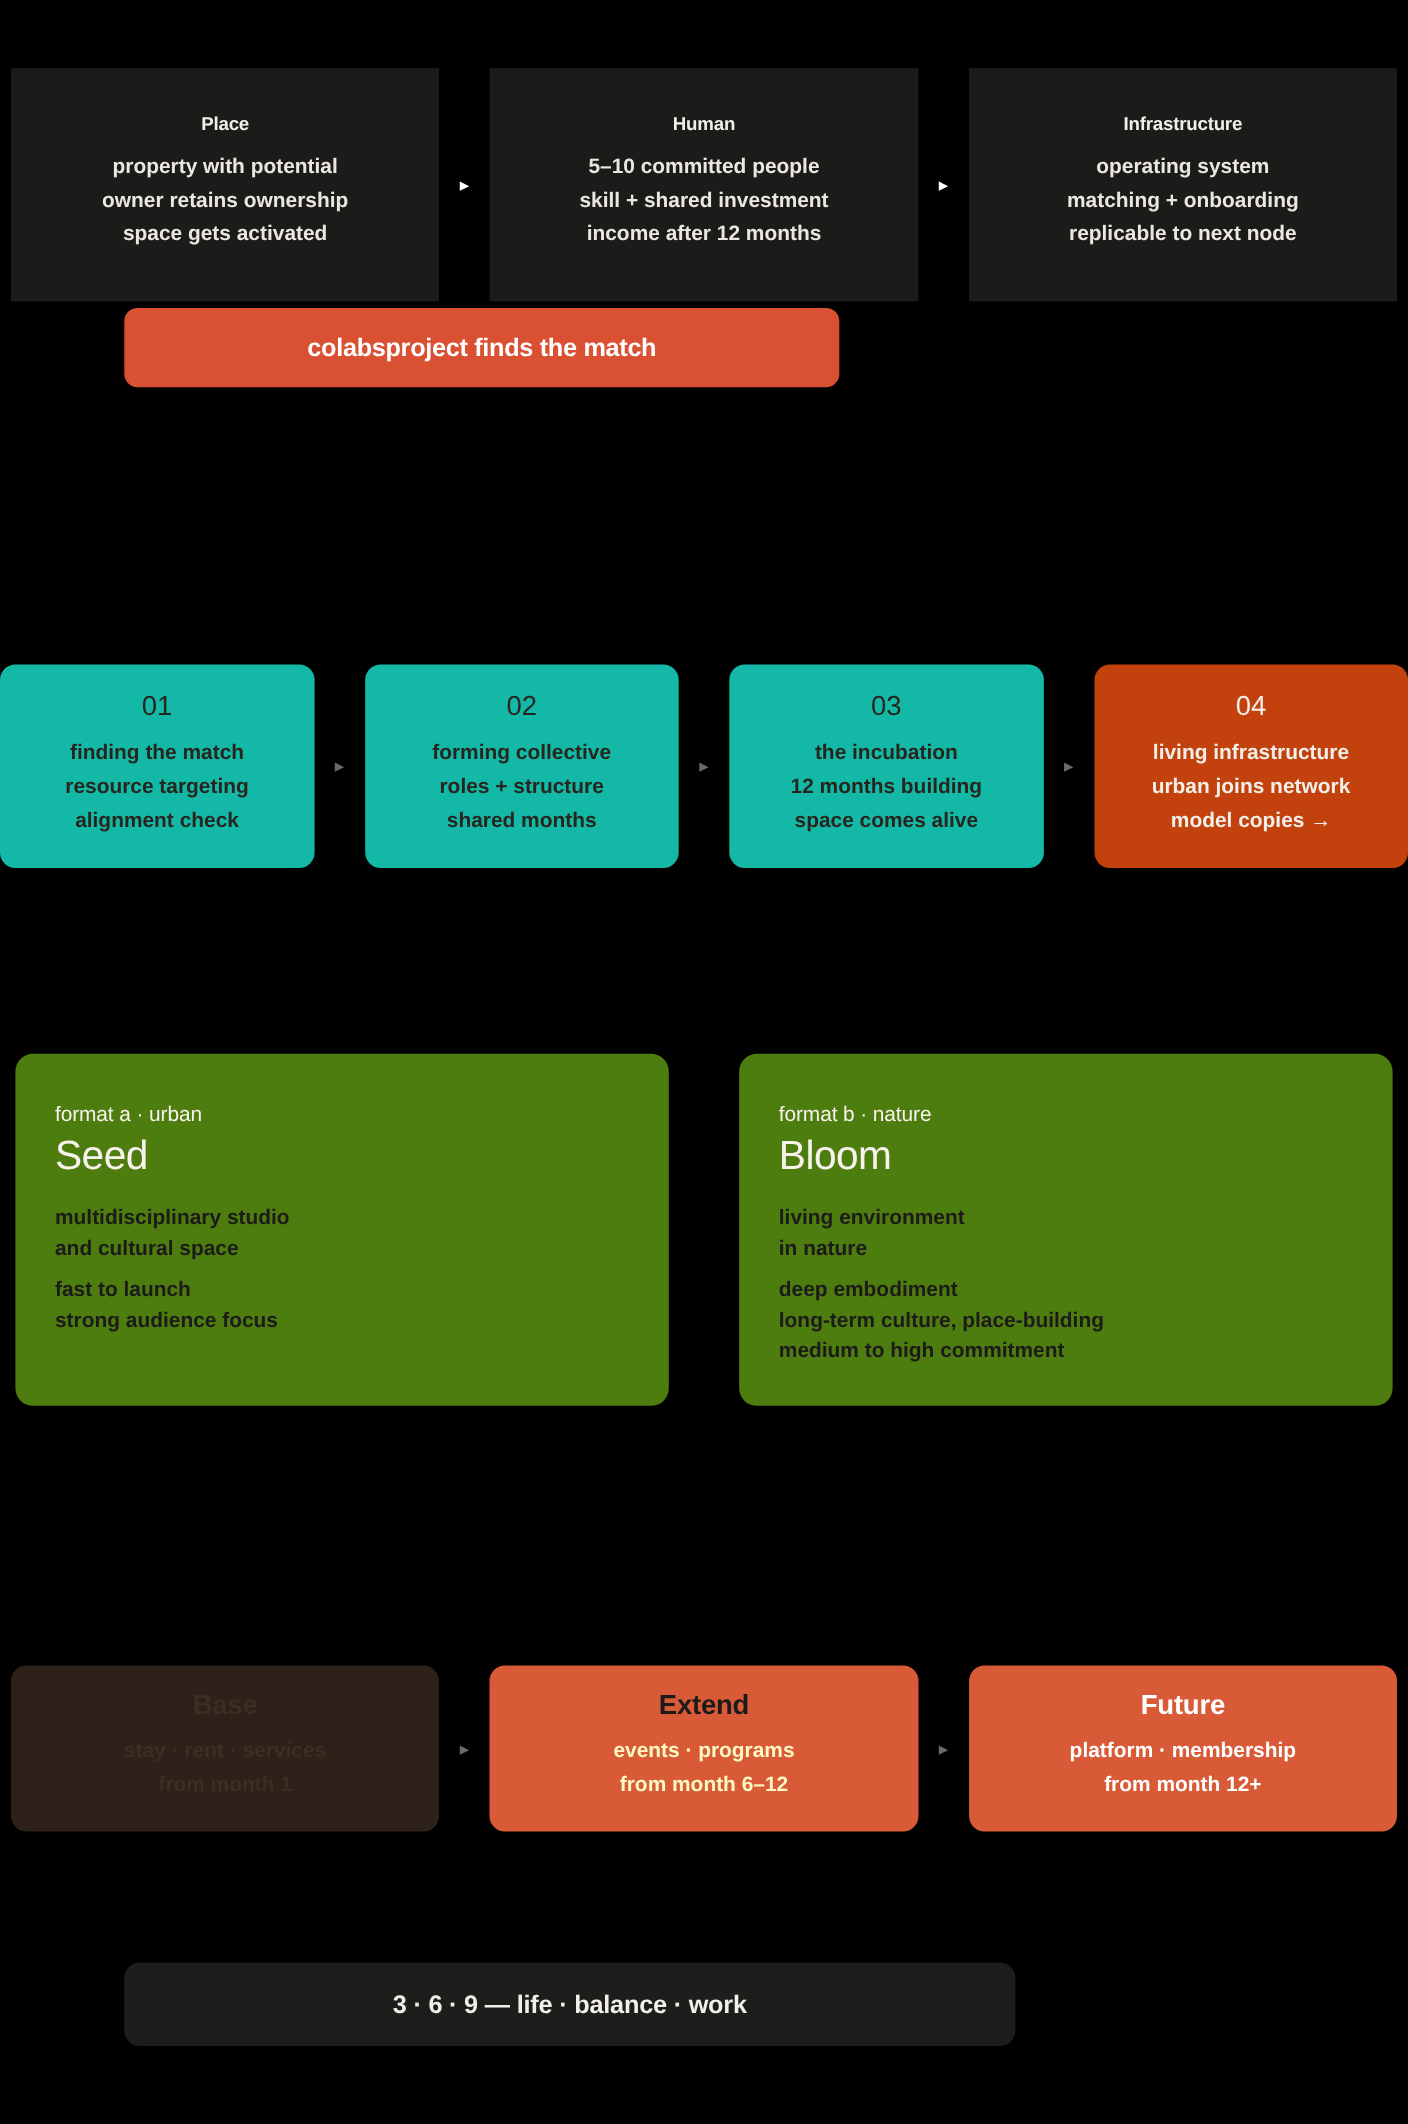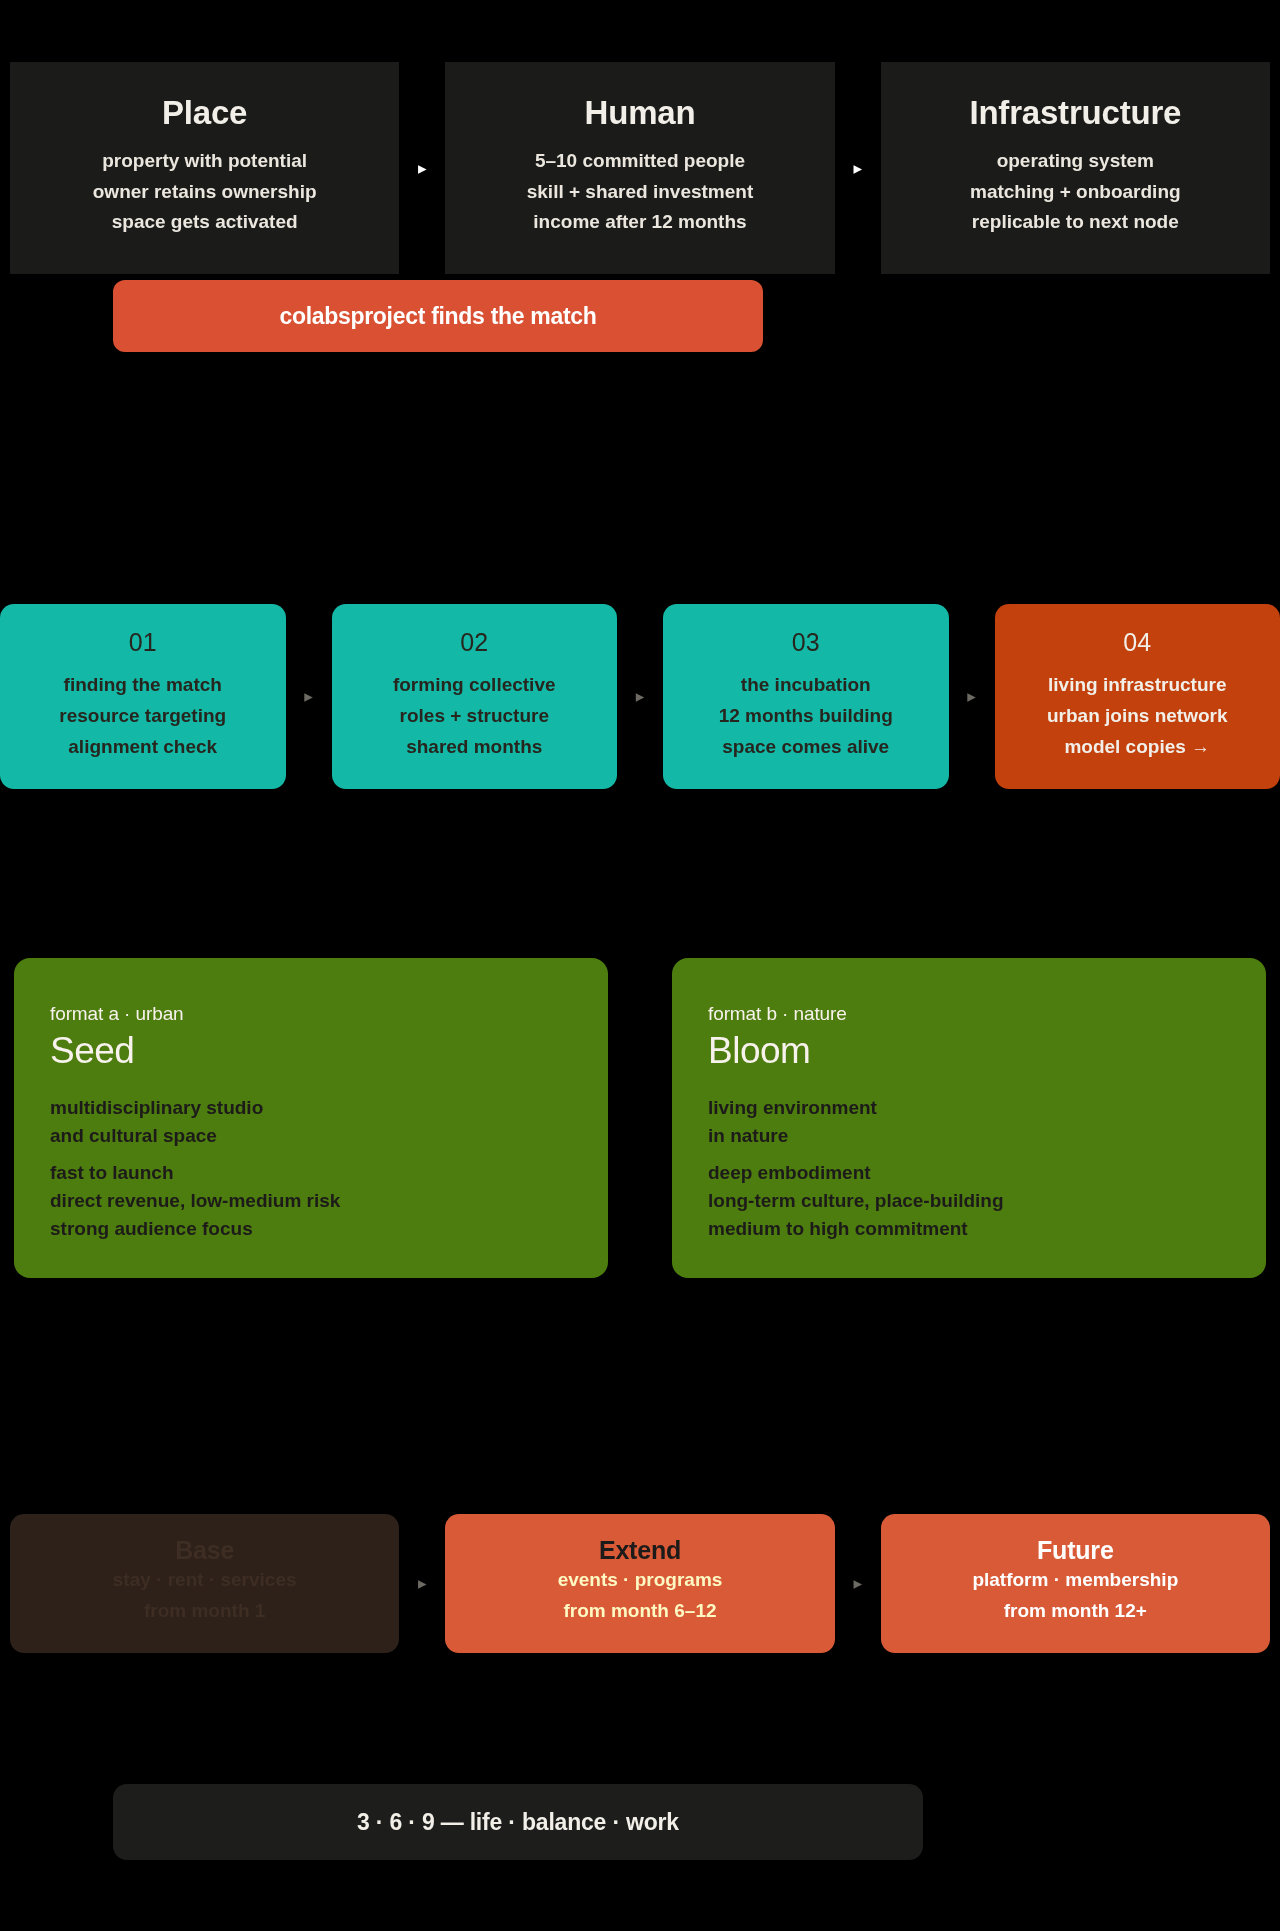--- a/index.html
+++ b/index.html
@@ -47,21 +47,21 @@
     flex: 1 1 0;
     padding: 26px 18px 30px;
     text-align: center;
     min-height: 212px;
     display: flex;
     flex-direction: column;
     align-items: center;
     justify-content: center;
   }
   .ing-title {
-    font-size: 33px;
+    font-size: 17px;
     font-weight: 700;
     color: #f2efe9;
     margin-bottom: 14px;
     letter-spacing: -0.2px;
   }
   .ing-line {
     font-size: 19px;
     font-weight: 700;
     color: #ebe7df;
     line-height: 1.62;
@@ -177,21 +177,21 @@
     display: flex;
     flex-direction: column;
     align-items: center;
     justify-content: center;
     background: #d95a37;
   }
   .rev-card.muted { background: #2e211a; }
   .rev-title {
     font-size: 25px;
     font-weight: 700;
-    margin-bottom: 0;
+    margin-bottom: 12px;
     letter-spacing: -0.2px;
     color: #1d1b19;
   }
   .rev-line {
     font-size: 19px;
     font-weight: 700;
     line-height: 1.63;
     color: #fef9c3;
   }
   .rev-card.muted .rev-title,
@@ -293,21 +293,20 @@
 
   <div class="formats">
 
     <div class="format-card">
       <div class="format-kicker">format a · urban</div>
       <div class="format-name">Seed</div>
       <div class="format-line">multidisciplinary studio</div>
       <div class="format-line">and cultural space</div>
       <div class="format-gap"></div>
       <div class="format-line">fast to launch</div>
-      <div class="format-line">direct revenue, low-medium risk</div>
       <div class="format-line">strong audience focus</div>
     </div>
 
     <div class="format-card">
       <div class="format-kicker">format b · nature</div>
       <div class="format-name">Bloom</div>
       <div class="format-line">living environment</div>
       <div class="format-line">in nature</div>
       <div class="format-gap"></div>
       <div class="format-line">deep embodiment</div>

